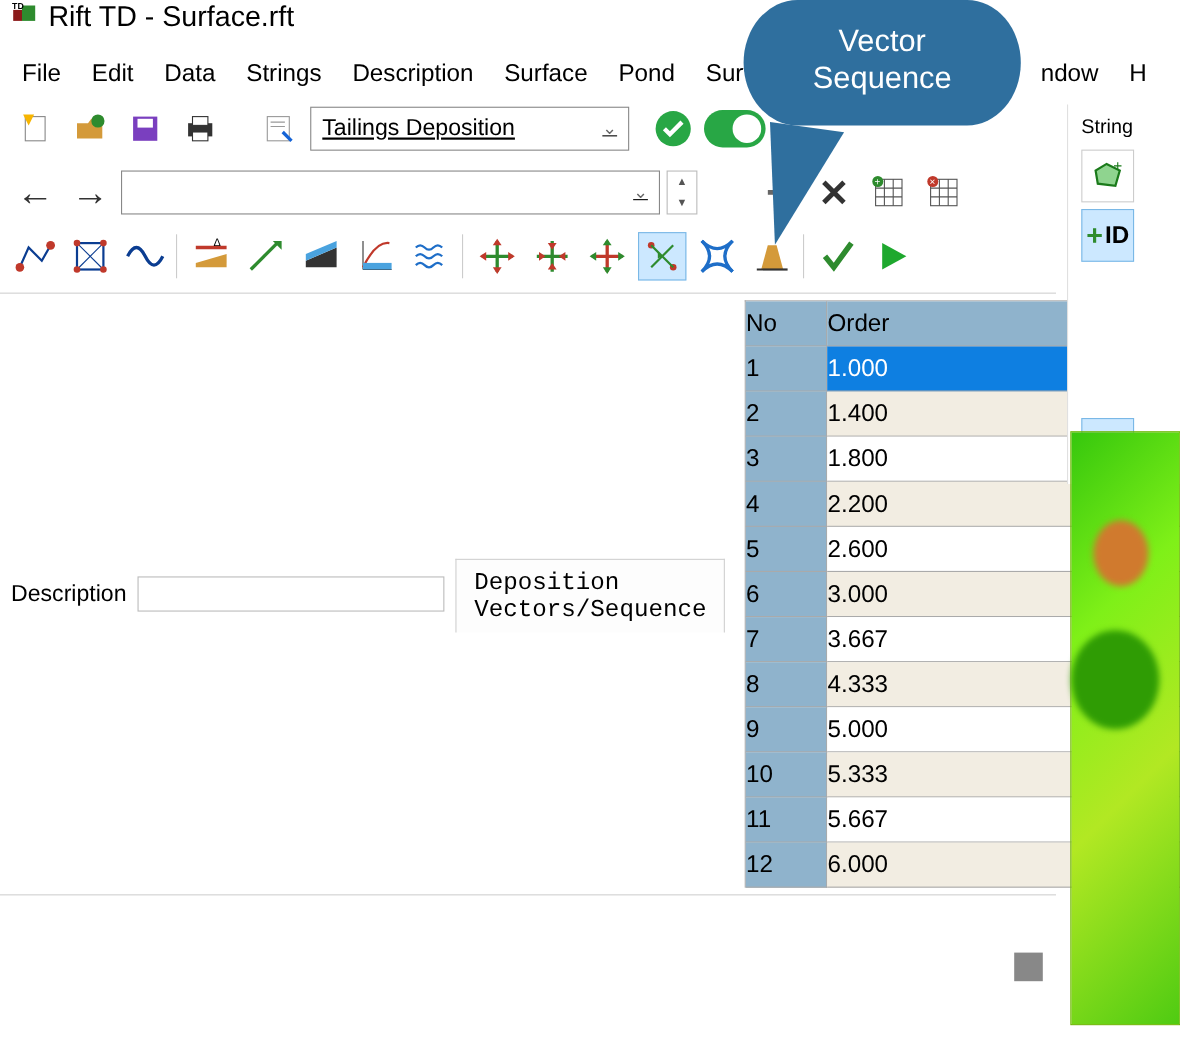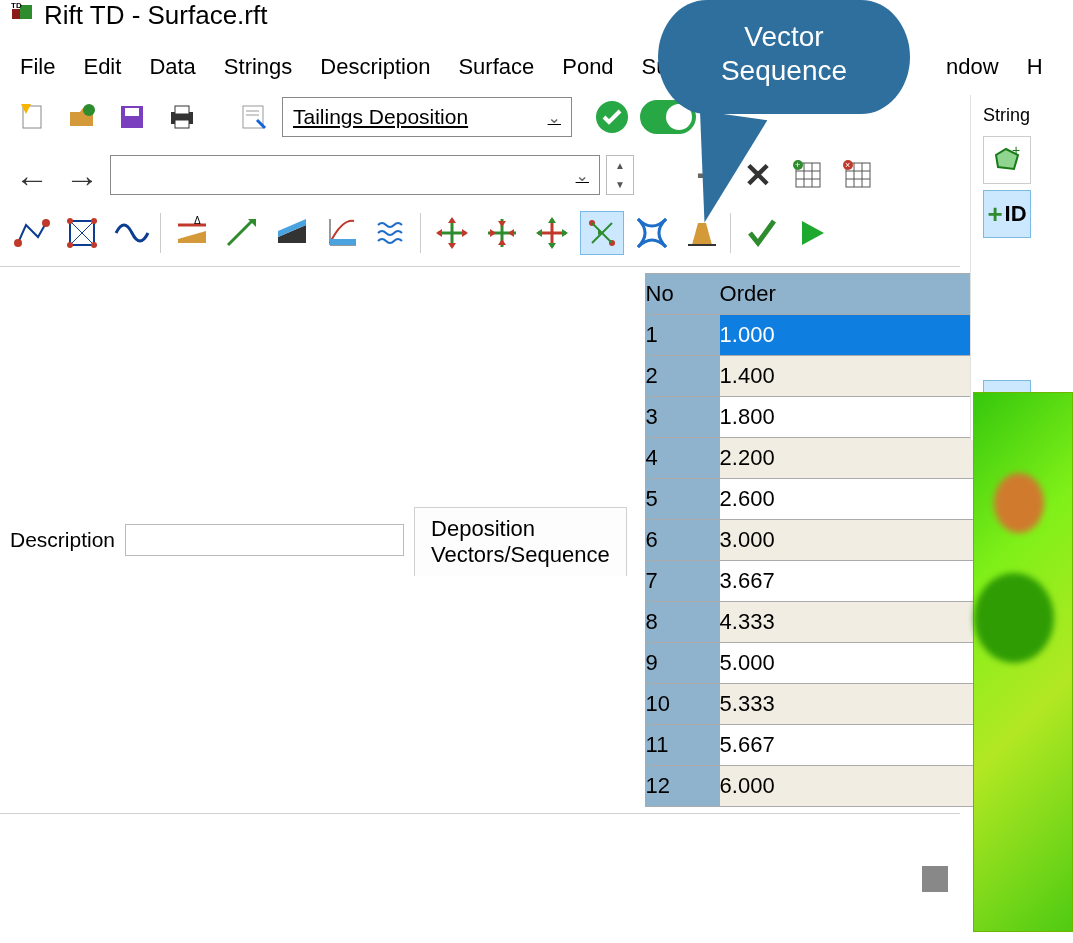--- a/index.html
+++ b/index.html
@@ -99,20 +99,21 @@
     padding:6px 10px; gap:10px;
     margin-top:4px;
     width:960px;
   }
   .desc-row input {
     flex:1; height:32px; border:1px solid #bbb; padding:0 6px; font-size:20px;
   }
   .tabstrip {
     display:flex; padding-top:2px;
     width:960px;
+    font-family:Liberation Mono, monospace;
   }
   .tabstrip .tab {
     padding:8px 16px;
     border:1px solid #d0d0d0;
     border-bottom:none;
     background:#fdfdfd;
     font-size:22px;
   }
   .grid {
     width:910px; margin-left:8px;
@@ -132,21 +133,21 @@
   .grid .head .cell.no { background:#8fb3cc;}
   .grid .cell.order { width:416px; }
   .grid .row.odd .cell.order, .grid .row.odd .cell.elev { background:#f2ede2; }
   .grid .cell.selected { background:#0e7fe1 !important; color:#fff; }
   .scroll-thumb {
     position:absolute; right:125px; top:866px;
     width:26px; height:26px; background:#888;
   }
   .callout {
     position:absolute;
-    left:658px; top:0px;
+    left:676px; top:0px;
     width:252px;
     background:#2f6f9e;
     color:#fff;
     border-radius:60px/70px;
     text-align:center;
     padding:20px 10px 26px 10px;
     font-size:28px;
     line-height:34px;
     z-index:50;
   }

